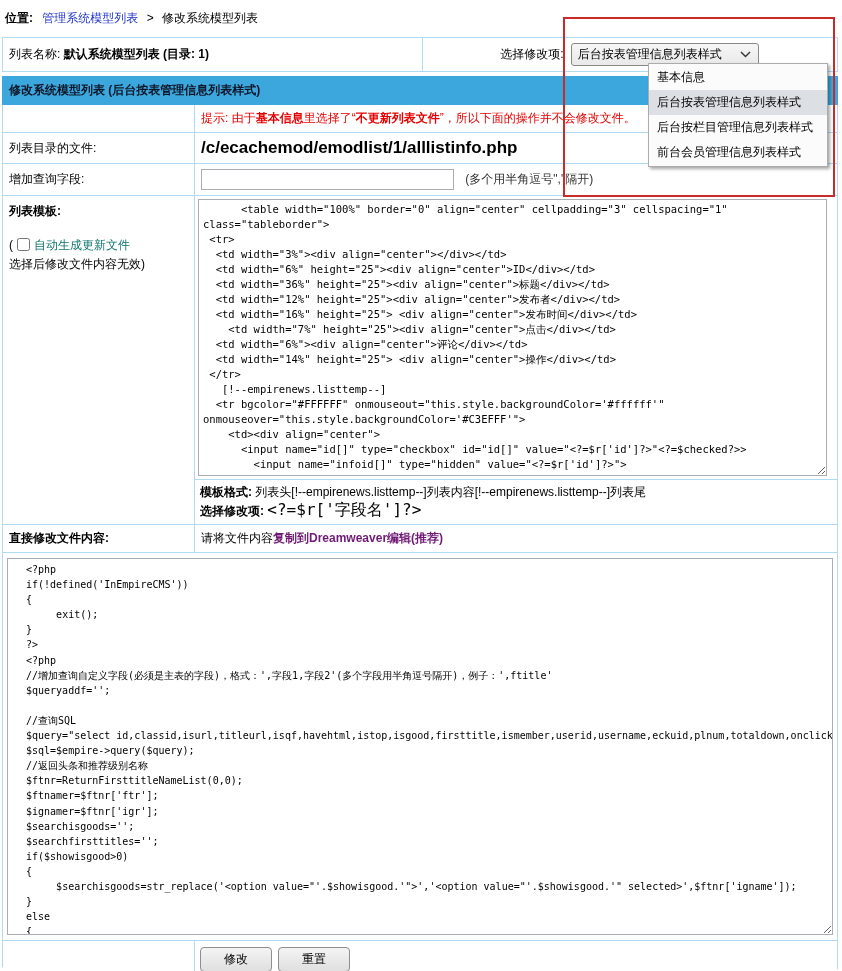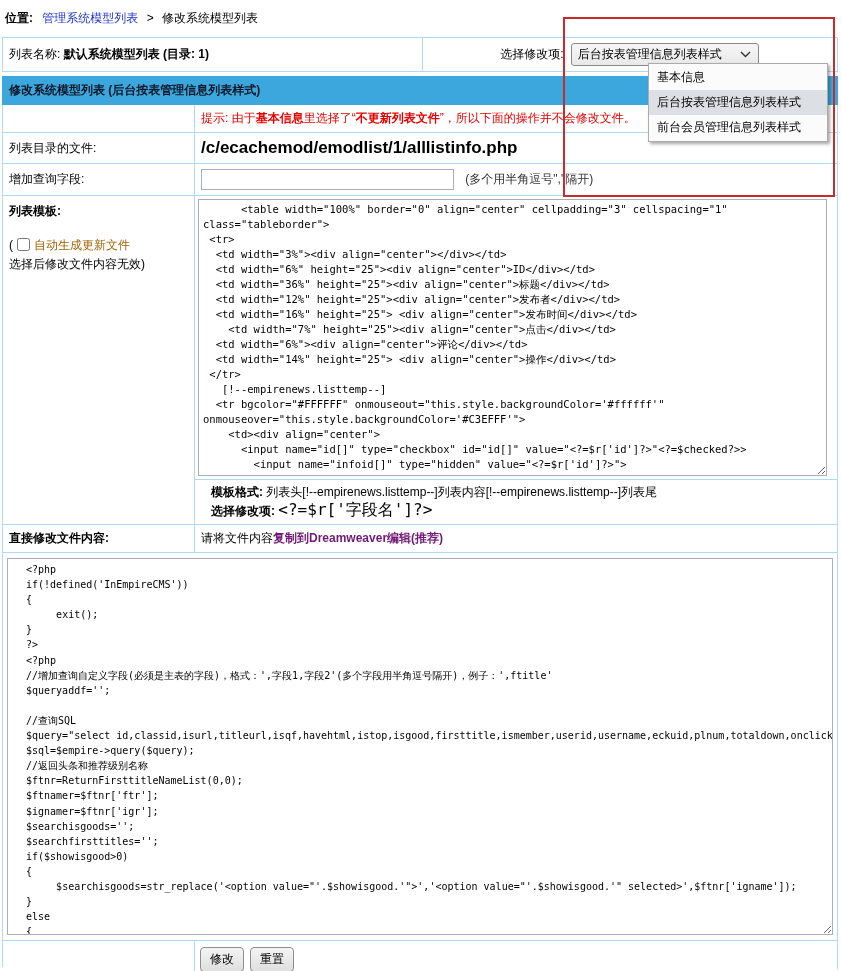--- a/index.html
+++ b/index.html
@@ -72,50 +72,50 @@
   input.query-input {
     width: 253px; height: 21px; border: 1px solid #ABADB3;
     font-family: "Liberation Sans", sans-serif; font-size: 12px; padding: 0 3px;
     margin-right: 8px; vertical-align: middle;
   }
   .input-hint { color: #333; }
 
   
   .tpl-lbl { vertical-align: top !important; padding-top: 7px !important; }
   .auto-gen { margin-top: 16px; line-height: 19px; }
-  .auto-gen .red { color: #a16207; }
+  .auto-gen .red { color: #0f766e; }
   .auto-gen input { vertical-align: -2px; margin: 0 4px 0 4px; }
 
   textarea {
     font-family: "DejaVu Sans Mono", "Liberation Mono", monospace;
     border: 1px solid #ABADB3; background: #fff; color: #000;
     resize: both; outline: none; tab-size: 5;
   }
   textarea::-webkit-scrollbar { width: 0; height: 0; }
   .tpl-cell { padding: 3px !important; }
   textarea.tpl-code {
     width: 629px; height: 277px; padding: 2px 4px;
     font-size: 10.5px; line-height: 15px; display: block;
   }
-  .note-cell { padding: 4px 16px !important; line-height: 17px; }
+  .note-cell { padding: 4px 5px !important; line-height: 17px; }
   .note-cell .code { font-family: "DejaVu Sans Mono", monospace; font-size: 16px; }
 
   .dw-link { color: #701a75; font-weight: bold; text-decoration: none; cursor: pointer; }
 
   .big-cell { padding: 5px 4px !important; }
   textarea.php-code {
     width: 826px; height: 377px; padding: 3px 18px;
     font-size: 10px; line-height: 15.1px; display: block;
     white-space: pre; overflow: hidden;
   }
 
   .btn-cell { padding: 6px 5px !important; }
   button.act-btn {
     font-family: "Liberation Sans", sans-serif; font-size: 12px;
-    padding: 3px 9px; margin-right: 6px;
+    padding: 3px 23px; margin-right: 6px;
     background: linear-gradient(#F4F4F4, #DFDFDF);
     border: 1px solid #8E8E8E; border-radius: 4px; cursor: pointer;
   }
 </style>
 </head>
 <body>
 
 <div class="page">
 
   <div class="breadcrumb">
@@ -249,18 +249,19 @@
       <td class="btn-cell">
         <button class="act-btn">修改</button><button class="act-btn">重置</button>
       </td>
     </tr>
   </tbody>
     </table>
 
   <div class="dropdown-popup">
     <div class="popup-item">基本信息</div>
     <div class="popup-item selected">后台按表管理信息列表样式</div>
+    <div class="popup-item">后台按栏目管理信息列表样式</div>
     <div class="popup-item">前台会员管理信息列表样式</div>
   </div>
 
   <div class="annotation-rect"></div>
 
 </div>
 
 </body></html>

